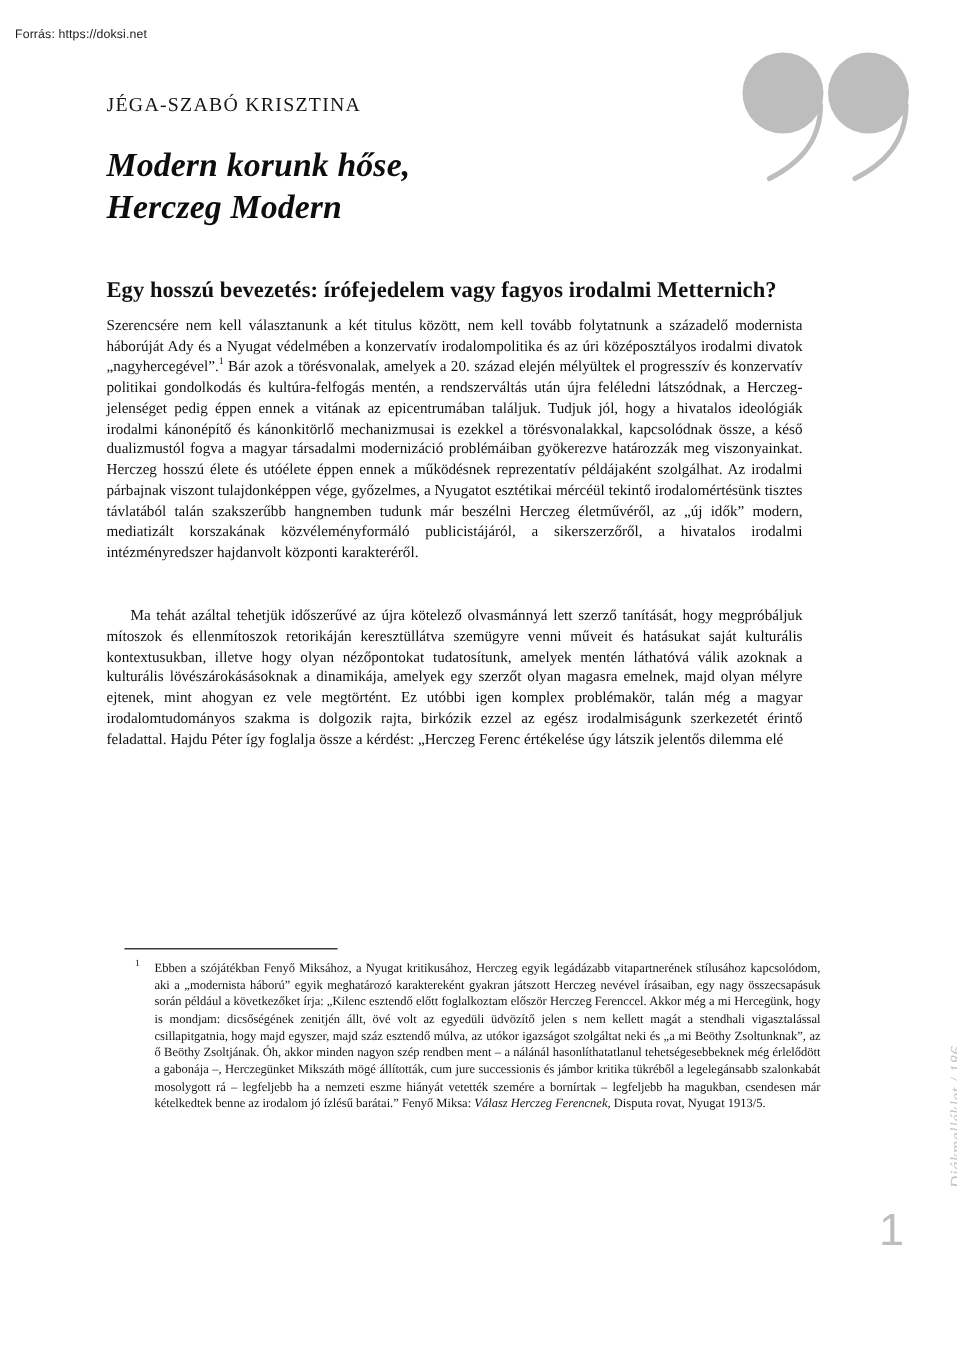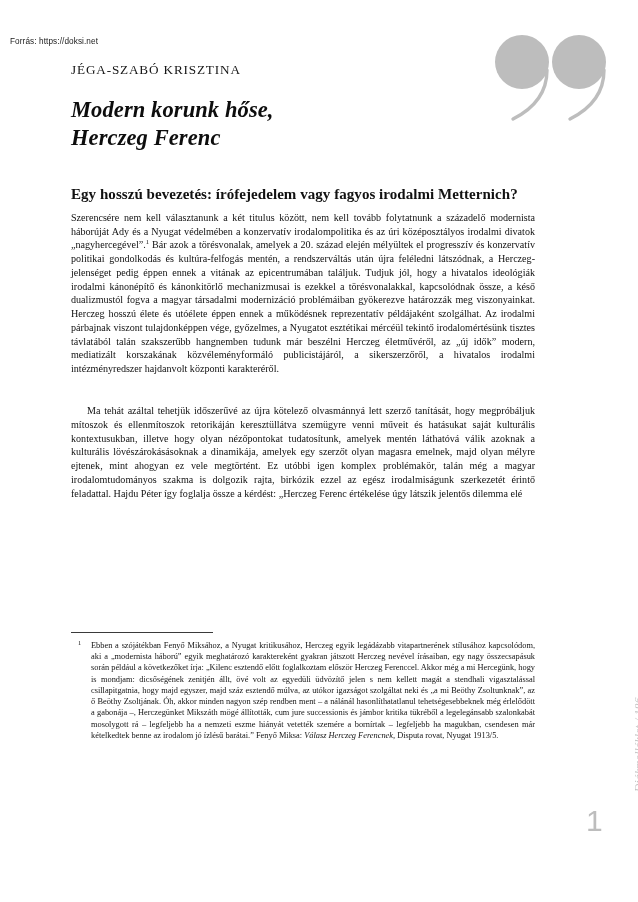--- a/index.html
+++ b/index.html
@@ -13,21 +13,21 @@
     position: relative;
     overflow: hidden;
     font-family: "Liberation Serif", "DejaVu Serif", serif;
     color: #111111;
   }
 
   
   #source-stamp {
     position: absolute;
     left: 10px;
-    top: 37px;
+    top: 18px;
     font-family: "Liberation Sans", "DejaVu Sans", sans-serif;
     font-size: 8.2px;
     color: #1a1a1a;
     letter-spacing: 0.1px;
     white-space: nowrap;
   }
 
   
   #quote-decoration {
     position: absolute;
@@ -86,21 +86,21 @@
 
   sup.fn-ref {
     font-size: 6.6px;
     vertical-align: super;
     line-height: 0;
   }
 
   
   #footnote-area {
     position: absolute;
-    left: 71px;
+    left: 83px;
     top: 632px;
     width: 464px;
   }
   #footnote-rule {
     width: 142px;
     height: 0;
     border-top: 0.8px solid #3a3a3a;
     margin: 0 0 7px 0;
   }
   #footnote-body {
@@ -159,21 +159,21 @@
     <path d="M118 46 C118 72, 102 86, 84 95" stroke="#bdbdbd" stroke-width="3.4" fill="none" stroke-linecap="round"></path>
   </svg>
 </div>
 
 <div id="page">
 
   <div id="author">JÉGA-SZABÓ KRISZTINA</div>
 
   <h1 id="title">
     <span class="line">Modern korunk hőse,</span>
-    <span class="line">Herczeg Ferenc</span>
+    <span class="line">Herczeg Modern</span>
   </h1>
 
   <div id="section-heading">Egy hosszú bevezetés: írófejedelem vagy fagyos irodalmi Metternich?</div>
 
   <p class="body-par"><span>Szerencsére nem kell választanunk a két titulus között, nem kell tovább folytatnunk a századelő modernista háborúját Ady és a Nyugat védelmében a konzervatív irodalompolitika és az úri középosztályos irodalmi divatok „nagyhercegével”.</span><sup class="fn-ref">1</sup><span>  Bár azok a törésvonalak, amelyek a 20. század elején mélyültek el progresszív és konzervatív politikai gondolkodás és kultúra-felfogás mentén, a rendszerváltás után újra feléledni látszódnak, a Herczeg-jelenséget pedig éppen ennek a vitának az epicentrumában találjuk. Tudjuk jól, hogy a hivatalos ideológiák irodalmi kánonépítő és kánonkitörlő mechanizmusai is ezekkel a törésvonalakkal, kapcsolódnak össze, a késő dualizmustól fogva a magyar társadalmi modernizáció problémáiban gyökerezve határozzák meg viszonyainkat. Herczeg hosszú élete és utóélete éppen ennek a működésnek reprezentatív példájaként szolgálhat. Az irodalmi párbajnak viszont tulajdonképpen vége, győzelmes, a Nyugatot esztétikai mércéül tekintő irodalomértésünk tisztes távlatából talán szakszerűbb hangnemben tudunk már beszélni Herczeg életművéről, az „új idők” modern, mediatizált korszakának közvéleményformáló publicistájáról, a sikerszerzőről,  a hivatalos irodalmi intézményredszer hajdanvolt központi karakteréről.</span></p>
 
   <p class="body-par indented">Ma tehát azáltal tehetjük időszerűvé az újra kötelező olvasmánnyá lett szerző tanítását, hogy megpróbáljuk mítoszok és ellenmítoszok retorikáján keresztüllátva szemügyre venni műveit és hatásukat saját kulturális kontextusukban, illetve hogy olyan nézőpontokat  tudatosítunk, amelyek mentén láthatóvá válik azoknak a kulturális lövészárokásásoknak a dinamikája, amelyek egy szerzőt olyan magasra emelnek, majd olyan mélyre ejtenek, mint ahogyan ez vele megtörtént. Ez utóbbi igen komplex problémakör, talán még a magyar irodalomtudományos szakma is dolgozik rajta, birkózik ezzel az egész irodalmiságunk szerkezetét érintő feladattal. Hajdu Péter így foglalja össze a kérdést: „Herczeg Ferenc értékelése úgy látszik jelentős dilemma elé</p>
 </div>
 
 <div id="footnote-area">

